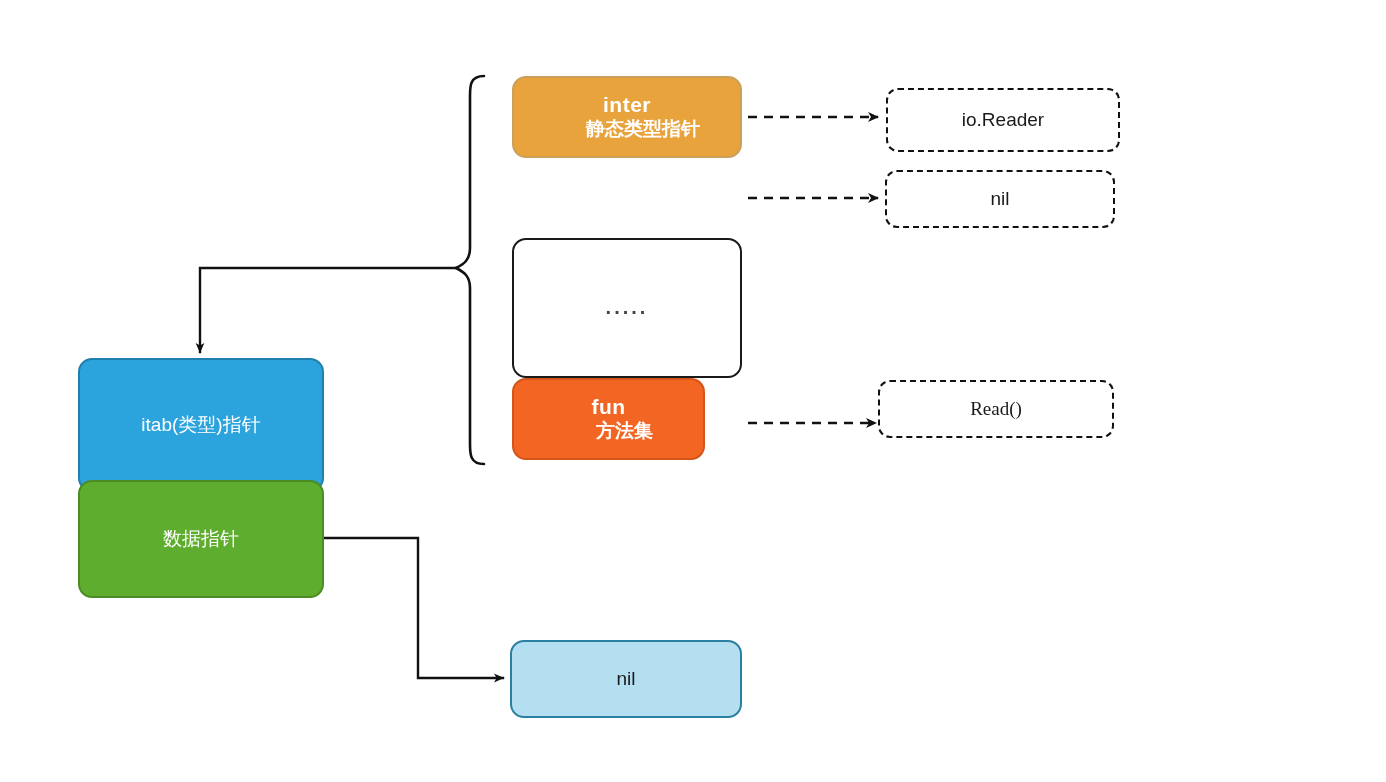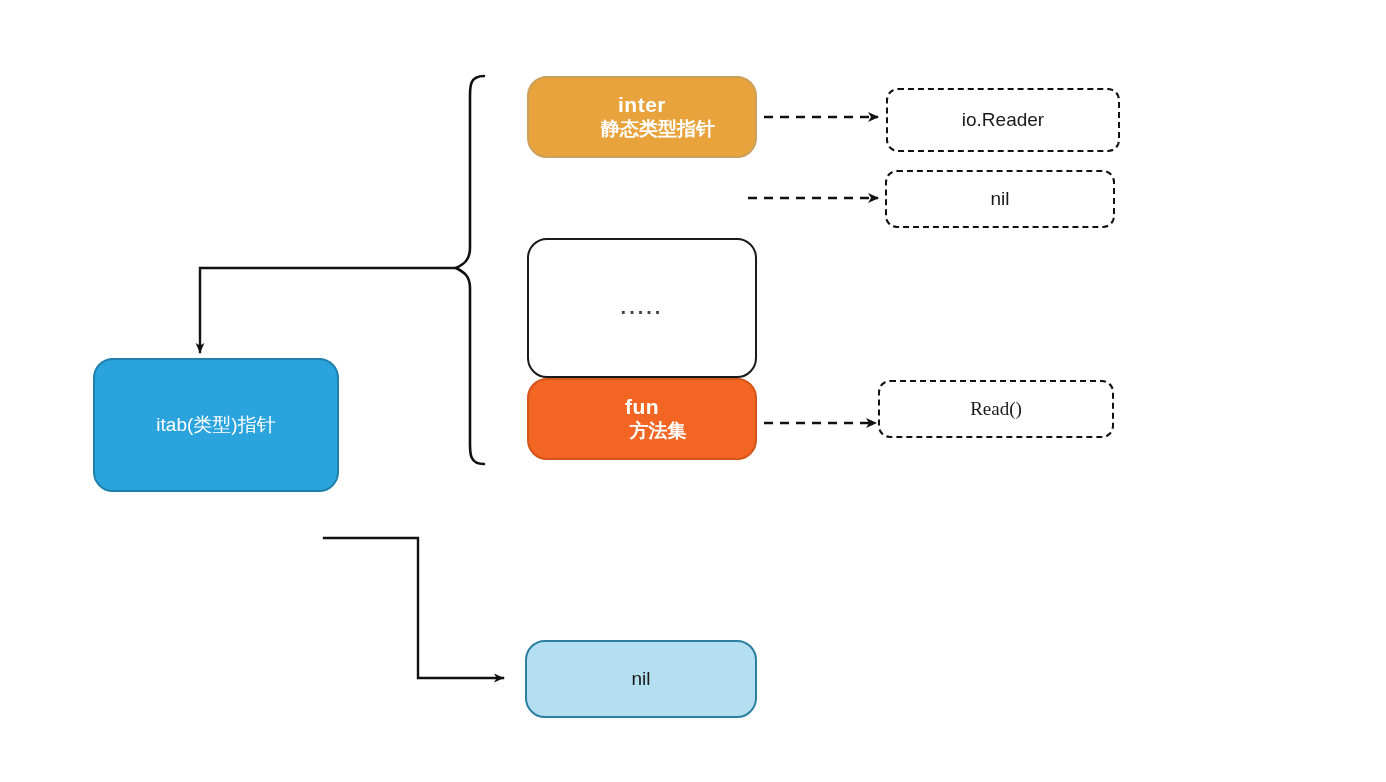--- a/index.html
+++ b/index.html
@@ -39,24 +39,23 @@
   .node .line1 {
     font-weight: bold;
     letter-spacing: 0.5px;
   }
   .node .line2 {
     font-weight: bold;
     padding-left: 32px;
   }
   
   .card {
-    border-radius: 20px;
+    border-radius: 14px;
     border: 2px solid rgba(0,0,0,0.55);
     color: #ffffff;
-    margin-left: 15px;
   }
   .card.inter   { background: #E8A33D; border-color: #caa05a; }
   .card.ftype   { background: #76608A; border-color: #5f4d72; }
   .card.ellipsis{ background: #ffffff; border-color: #1a1a1a; color: #333333; }
   .card.fun     { background: #F26522; border-color: #d4541a; }
   .card.itab    { background: #2BA3DC; border-color: #2080ad; }
   .card.data    { background: #5FAD2E; border-color: #4c8c25; }
   .card.nilbox  { background: #B3DFF0; border-color: #2b7fa0; color: #1a1a1a; }
 
   
@@ -114,32 +113,35 @@
 
     <g>
       <path d="M748,423 L876,423" fill="none" stroke="#111111" stroke-width="2.4" stroke-dasharray="9 7" marker-end="url(#arrowDash)"></path>
     </g>
   </svg>
 
   <div class="node card itab" style="left:78px; top:358px; width:246px; height:134px;">
     <span class="t-mid">itab(类型)指针</span>
   </div>
 
+  <div class="node card data" style="left:78px; top:480px; width:246px; height:118px;">
+    <span class="t-mid">数据指针</span>
+  </div>
 
   <div class="node card inter" style="left:512px; top:76px; width:230px; height:82px;">
     <span class="t-big line1">inter</span>
     <span class="t-cn line2">静态类型指针</span>
   </div>
 
 
   <div class="node card ellipsis" style="left:512px; top:238px; width:230px; height:140px;">
     <span class="t-dots">.....</span>
   </div>
 
-  <div class="node card fun" style="left:512px; top:378px; width:230px; height:82px;">
+  <div class="node card fun" style="left:512px; top:378px; width:193px; height:82px;">
     <span class="t-big line1">fun</span>
     <span class="t-cn line2">方法集</span>
   </div>
 
   <div class="node card nilbox" style="left:510px; top:640px; width:232px; height:78px;">
     <span class="t-mid">nil</span>
   </div>
 
   <div class="node dashbox" style="left:886px; top:88px; width:234px; height:64px;">
     <span class="t-mid">io.Reader</span>

